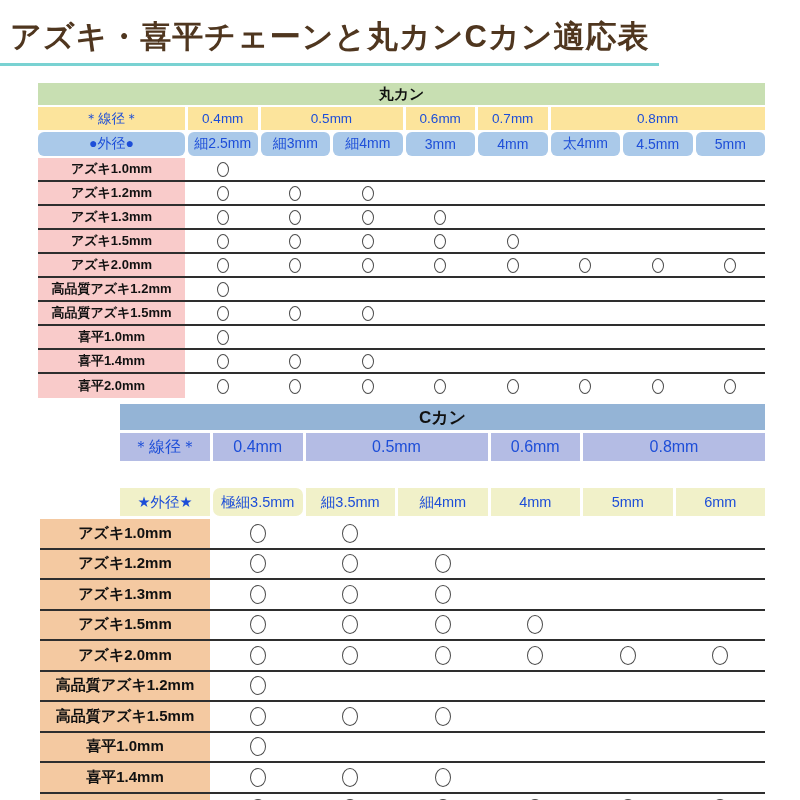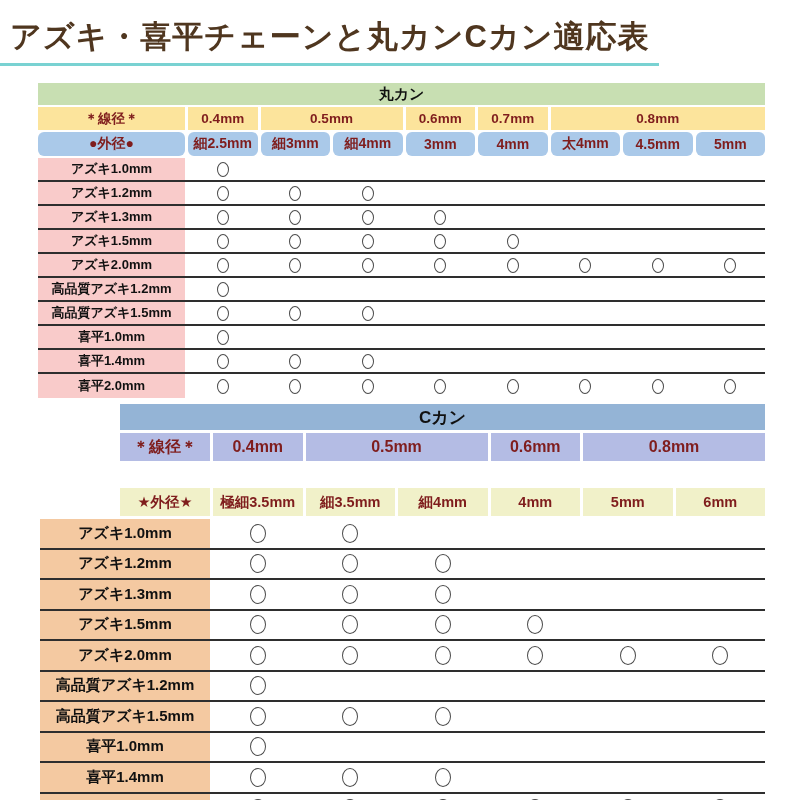--- a/index.html
+++ b/index.html
@@ -17,21 +17,21 @@
   }
   
   .tbl{position:absolute;}
   .band{
     height:22px;display:flex;align-items:center;justify-content:center;
     font-weight:bold;font-size:15px;color:#111;margin-bottom:2px;
   }
   .hgrid{display:grid;column-gap:3px;margin-bottom:2px;}
   .hcell{
     display:flex;align-items:center;justify-content:center;
-    font-weight:bold;color:#7f1d1d;white-space:nowrap;overflow:hidden;
+    font-weight:normal;color:#1d4ed8;white-space:nowrap;overflow:hidden;
   }
   .drow{box-sizing:border-box;}
   .drow .hgrid{margin-bottom:0;height:100%;}
   .lblcell{
     display:flex;align-items:center;justify-content:center;
     font-weight:bold;color:#111;white-space:nowrap;overflow:hidden;
   }
   .mkcell{display:flex;align-items:center;justify-content:center;}
   .mk{display:inline-block;border-radius:50%;box-sizing:border-box;}
   
@@ -292,21 +292,21 @@
       <div class="band" style="background: rgb(148, 180, 214);">Cカン</div>
       <div class="hgrid">
         <div class="hcell corner" style="background: rgb(180, 188, 228);">＊線径＊</div>
         <div class="hcell" style="background: rgb(180, 188, 228); grid-column: span 1;">0.4mm</div>
         <div class="hcell" style="background: rgb(180, 188, 228); grid-column: span 2;">0.5mm</div>
         <div class="hcell" style="background: rgb(180, 188, 228); grid-column: span 1;">0.6mm</div>
         <div class="hcell" style="background: rgb(180, 188, 228); grid-column: span 2;">0.8mm</div>
       </div>
       <div class="hgrid">
         <div class="hcell od corner" style="background: rgb(241, 241, 201);">★外径★</div>
-        <div class="hcell od" style="background: rgb(241, 241, 201);">極細3.5mm</div>
+        <div class="hcell od" style="background: rgb(241, 241, 201); border-radius: 7px;">極細3.5mm</div>
         <div class="hcell od" style="background: rgb(241, 241, 201);">細3.5mm</div>
         <div class="hcell od" style="background: rgb(241, 241, 201);">細4mm</div>
         <div class="hcell od" style="background: rgb(241, 241, 201);">4mm</div>
         <div class="hcell od" style="background: rgb(241, 241, 201);">5mm</div>
         <div class="hcell od" style="background: rgb(241, 241, 201);">6mm</div>
       </div>
       <div class="drow" style="border-bottom: 2px solid rgb(46, 46, 46);">
         <div class="hgrid">
           <div class="lblcell" style="background: rgb(244, 201, 161);">アズキ1.0mm</div>
           <div class="mkcell">

